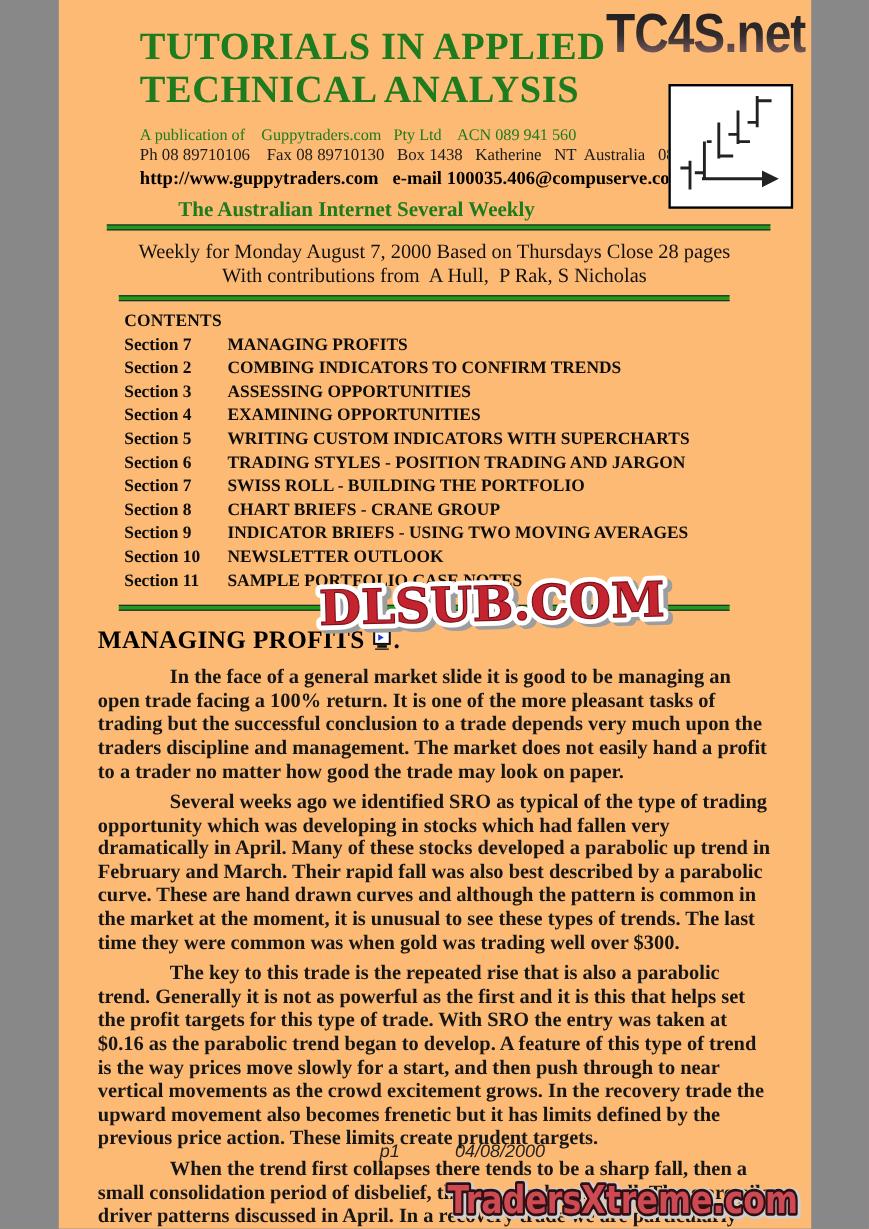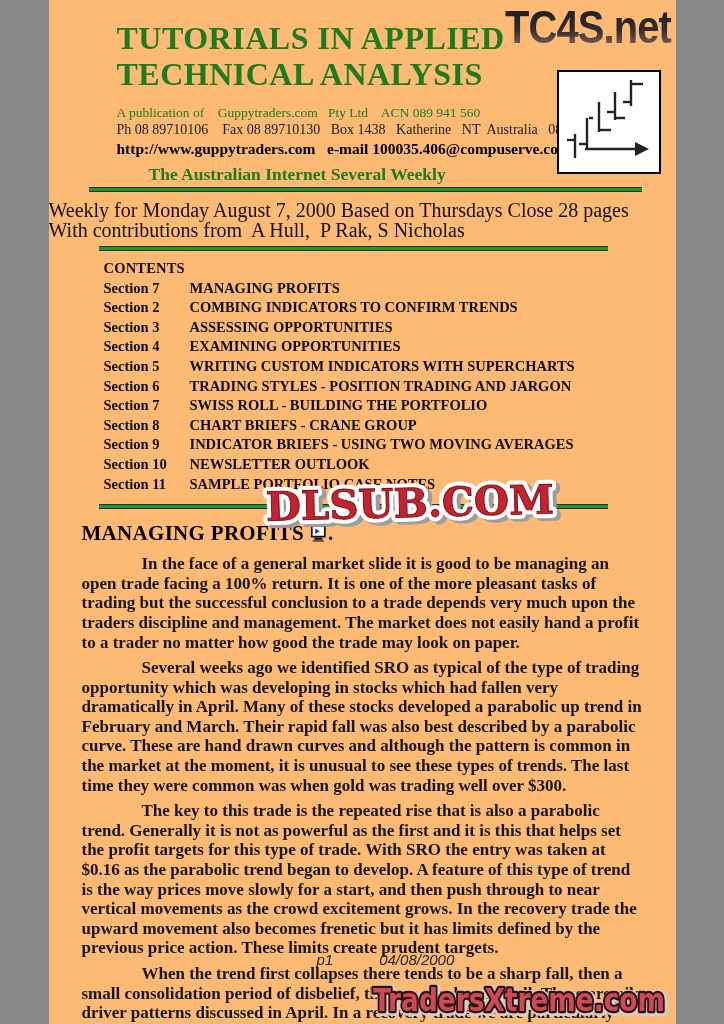--- a/index.html
+++ b/index.html
@@ -34,21 +34,21 @@
 
   
   .rule {
     height:3px; background:#1f9a1f;
     border-top:1.5px solid #2a2a2a;
     border-bottom:1.5px solid #2a2a2a;
   }
   .rule-wide  { margin:2px 34px 0 40px; }
   .rule-inner { margin:6px 68px 0 50px; }
 
-  .issue { margin-top:8px; text-align:left; font-size:20px; line-height:20px; color:#111; }
+  .issue { margin-top:8px; text-align:center; font-size:17px; line-height:20px; color:#111; }
 
   
   .contents { margin:8px 0 0 55px; font-weight:bold; font-size:14.5px; line-height:19.6px; color:#0d0d0d; }
   .contents-heading { letter-spacing:0.2px; }
   .toc-row .sec { display:inline-block; width:86px; }
 
   .rule-bottom { margin:10px 68px 0 50px; }
 
   
   .watermark { position:absolute; left:208px; top:474px; transform:rotate(-1.5deg); }

